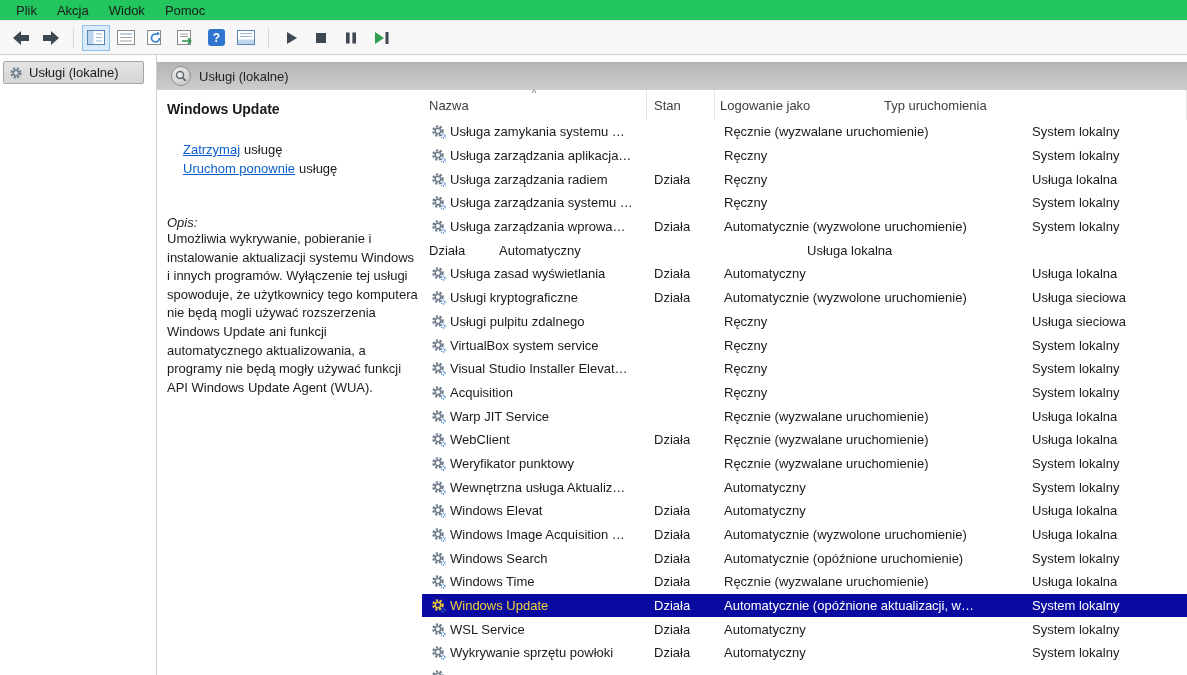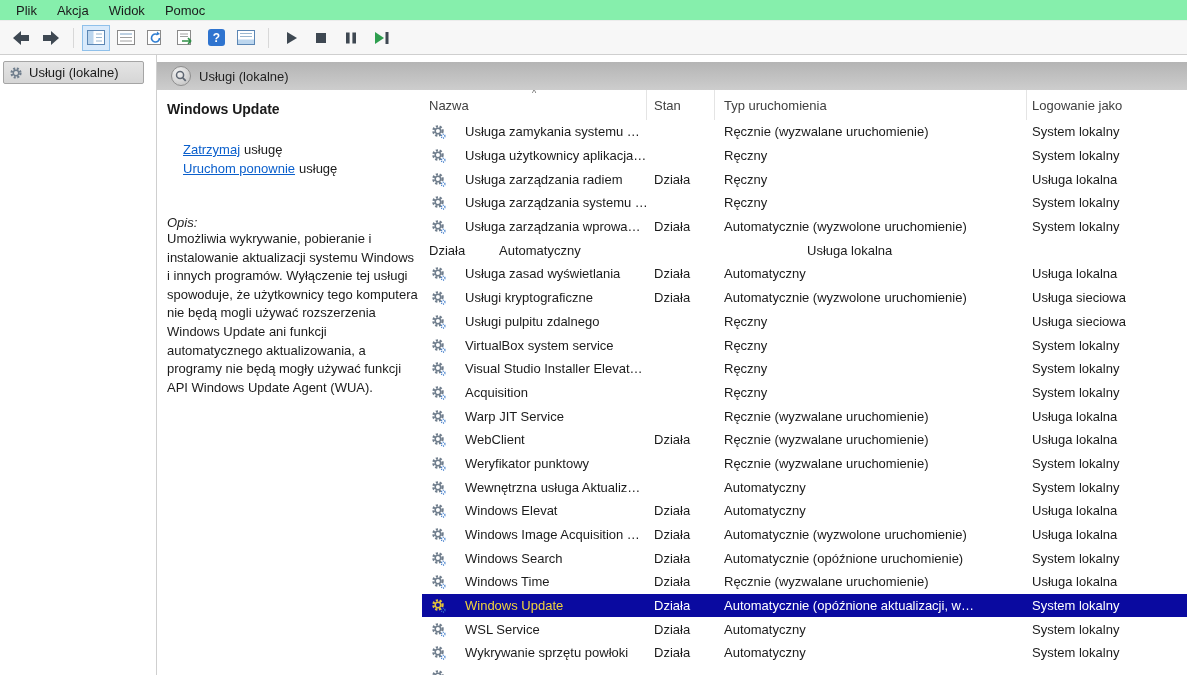--- a/index.html
+++ b/index.html
@@ -10,21 +10,21 @@
     color: #1b1b1b;
     background: #fff;
   }
 
   
   .menubar {
     height: 20px;
     display: flex;
     align-items: center;
     padding-left: 6px;
-    background: #86efac;
+    background: #22c55e;
   }
   .menu-item { padding: 2px 10px; cursor: default; }
 
   
   .toolbar {
     height: 35px;
     background: #f7f7f7;
     border-top: 1px solid #ececec;
     border-bottom: 1px solid #cfcfcf;
     display: flex;
@@ -118,21 +118,21 @@
   .hdr.h-logon { flex: 1; padding-left: 5px; border-right: none; }
   .sort-caret {
     position: absolute; top: -1px; left: 50%;
     transform: translateX(-50%);
     font-size: 9px; color: #666; line-height: 9px;
   }
 
   .rows { flex: 1; overflow: hidden; }
   .row { display: flex; align-items: center; height: 23.7px; white-space: nowrap; }
   .cell { overflow: hidden; }
-  .c-name  { width: 225px; display: flex; align-items: center; gap: 19px; padding-left: 9px; }
+  .c-name  { width: 225px; display: flex; align-items: center; gap: 4px; padding-left: 9px; }
   .c-stan  { width: 68px;  padding-left: 7px; }
   .c-typ   { width: 312px; padding-left: 9px; }
   .c-logon { flex: 1; padding-left: 5px; }
   .gear { color: #6f7d8c; flex: none; }
 
   .row.selected { background: var(--selection-bg, #0a0aa0); color: #fff; }
   .row.selected .name-text { color: var(--selection-name-text, #f0d23c); }
   .row.selected .gear { color: #e3c33a; }
 
   svg { display: block; }
@@ -300,26 +300,26 @@
 
         <div class="list">
           <div class="list-header">
             <div class="hdr h-name">
               <span class="sort-caret">^</span>
               <span>Nazwa</span>
             </div>
             <div class="hdr h-stan">
               <span>Stan</span>
             </div>
+            <div class="hdr h-logon">
+              <span>Logowanie jako</span>
+            </div>
             <div class="hdr h-typ">
               <span>Typ uruchomienia</span>
             </div>
-            <div class="hdr h-logon">
-              <span>Logowanie jako</span>
-            </div>
           </div>
           <div class="rows">
               <div class="row">
     <div class="cell c-name">
       <span class="gear">
         <svg width="15" height="15" viewBox="0 0 16 16">
           <circle cx="7.4" cy="7.4" r="4.9" fill="none" stroke="currentColor" stroke-width="2.5" stroke-dasharray="2.3 1.75"></circle>
           <circle cx="7.4" cy="7.4" r="2.9" fill="none" stroke="currentColor" stroke-width="1.6"></circle>
           <circle cx="13" cy="13" r="1.9" fill="none" stroke="#3a78c9" stroke-width="1.4" stroke-dasharray="1 0.9"></circle>
         </svg>
@@ -332,21 +332,21 @@
   </div>
               <div class="row">
     <div class="cell c-name">
       <span class="gear">
         <svg width="15" height="15" viewBox="0 0 16 16">
           <circle cx="7.4" cy="7.4" r="4.9" fill="none" stroke="currentColor" stroke-width="2.5" stroke-dasharray="2.3 1.75"></circle>
           <circle cx="7.4" cy="7.4" r="2.9" fill="none" stroke="currentColor" stroke-width="1.6"></circle>
           <circle cx="13" cy="13" r="1.9" fill="none" stroke="#3a78c9" stroke-width="1.4" stroke-dasharray="1 0.9"></circle>
         </svg>
       </span>
-      <span class="name-text">Usługa użytkownicy aplikacja…</span>
+      <span class="name-text">Usługa zarządzania aplikacja…</span>
     </div>
     <div class="cell c-stan"></div>
     <div class="cell c-typ">Ręczny</div>
     <div class="cell c-logon">System lokalny</div>
   </div>
               <div class="row">
     <div class="cell c-name">
       <span class="gear">
         <svg width="15" height="15" viewBox="0 0 16 16">
           <circle cx="7.4" cy="7.4" r="4.9" fill="none" stroke="currentColor" stroke-width="2.5" stroke-dasharray="2.3 1.75"></circle>

